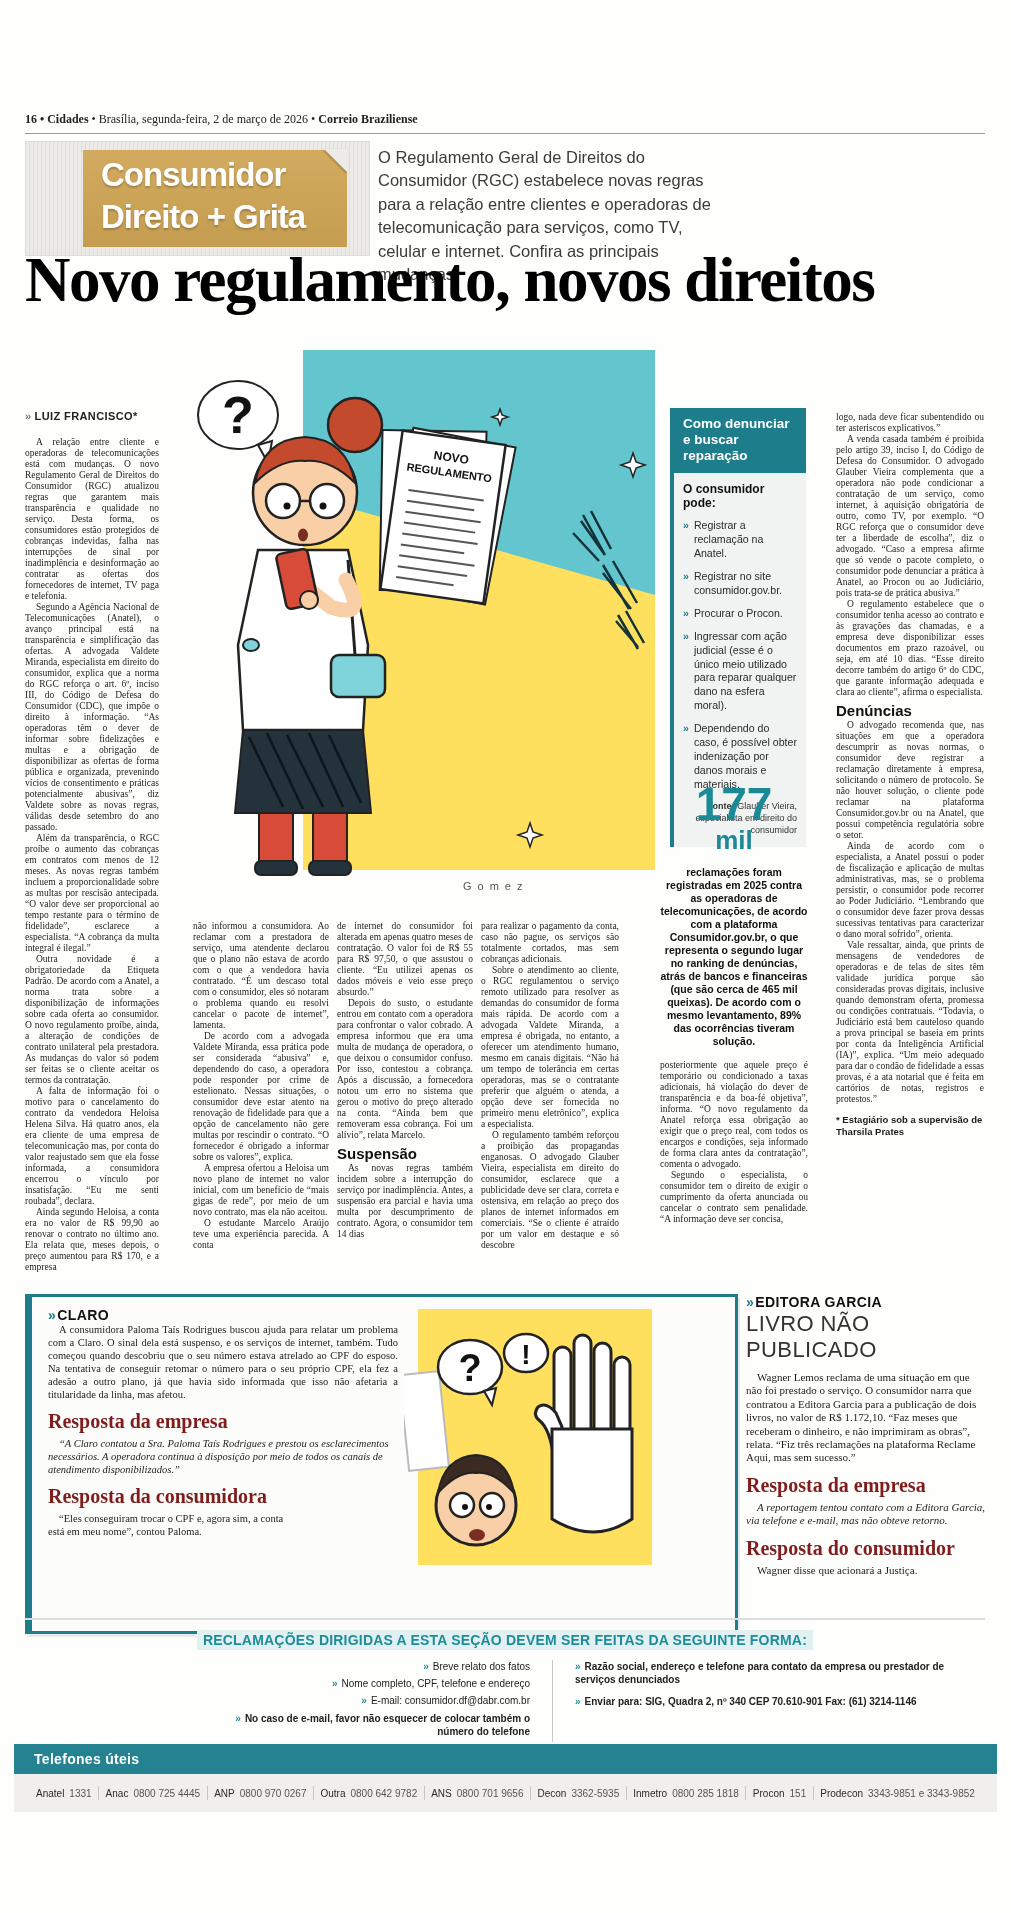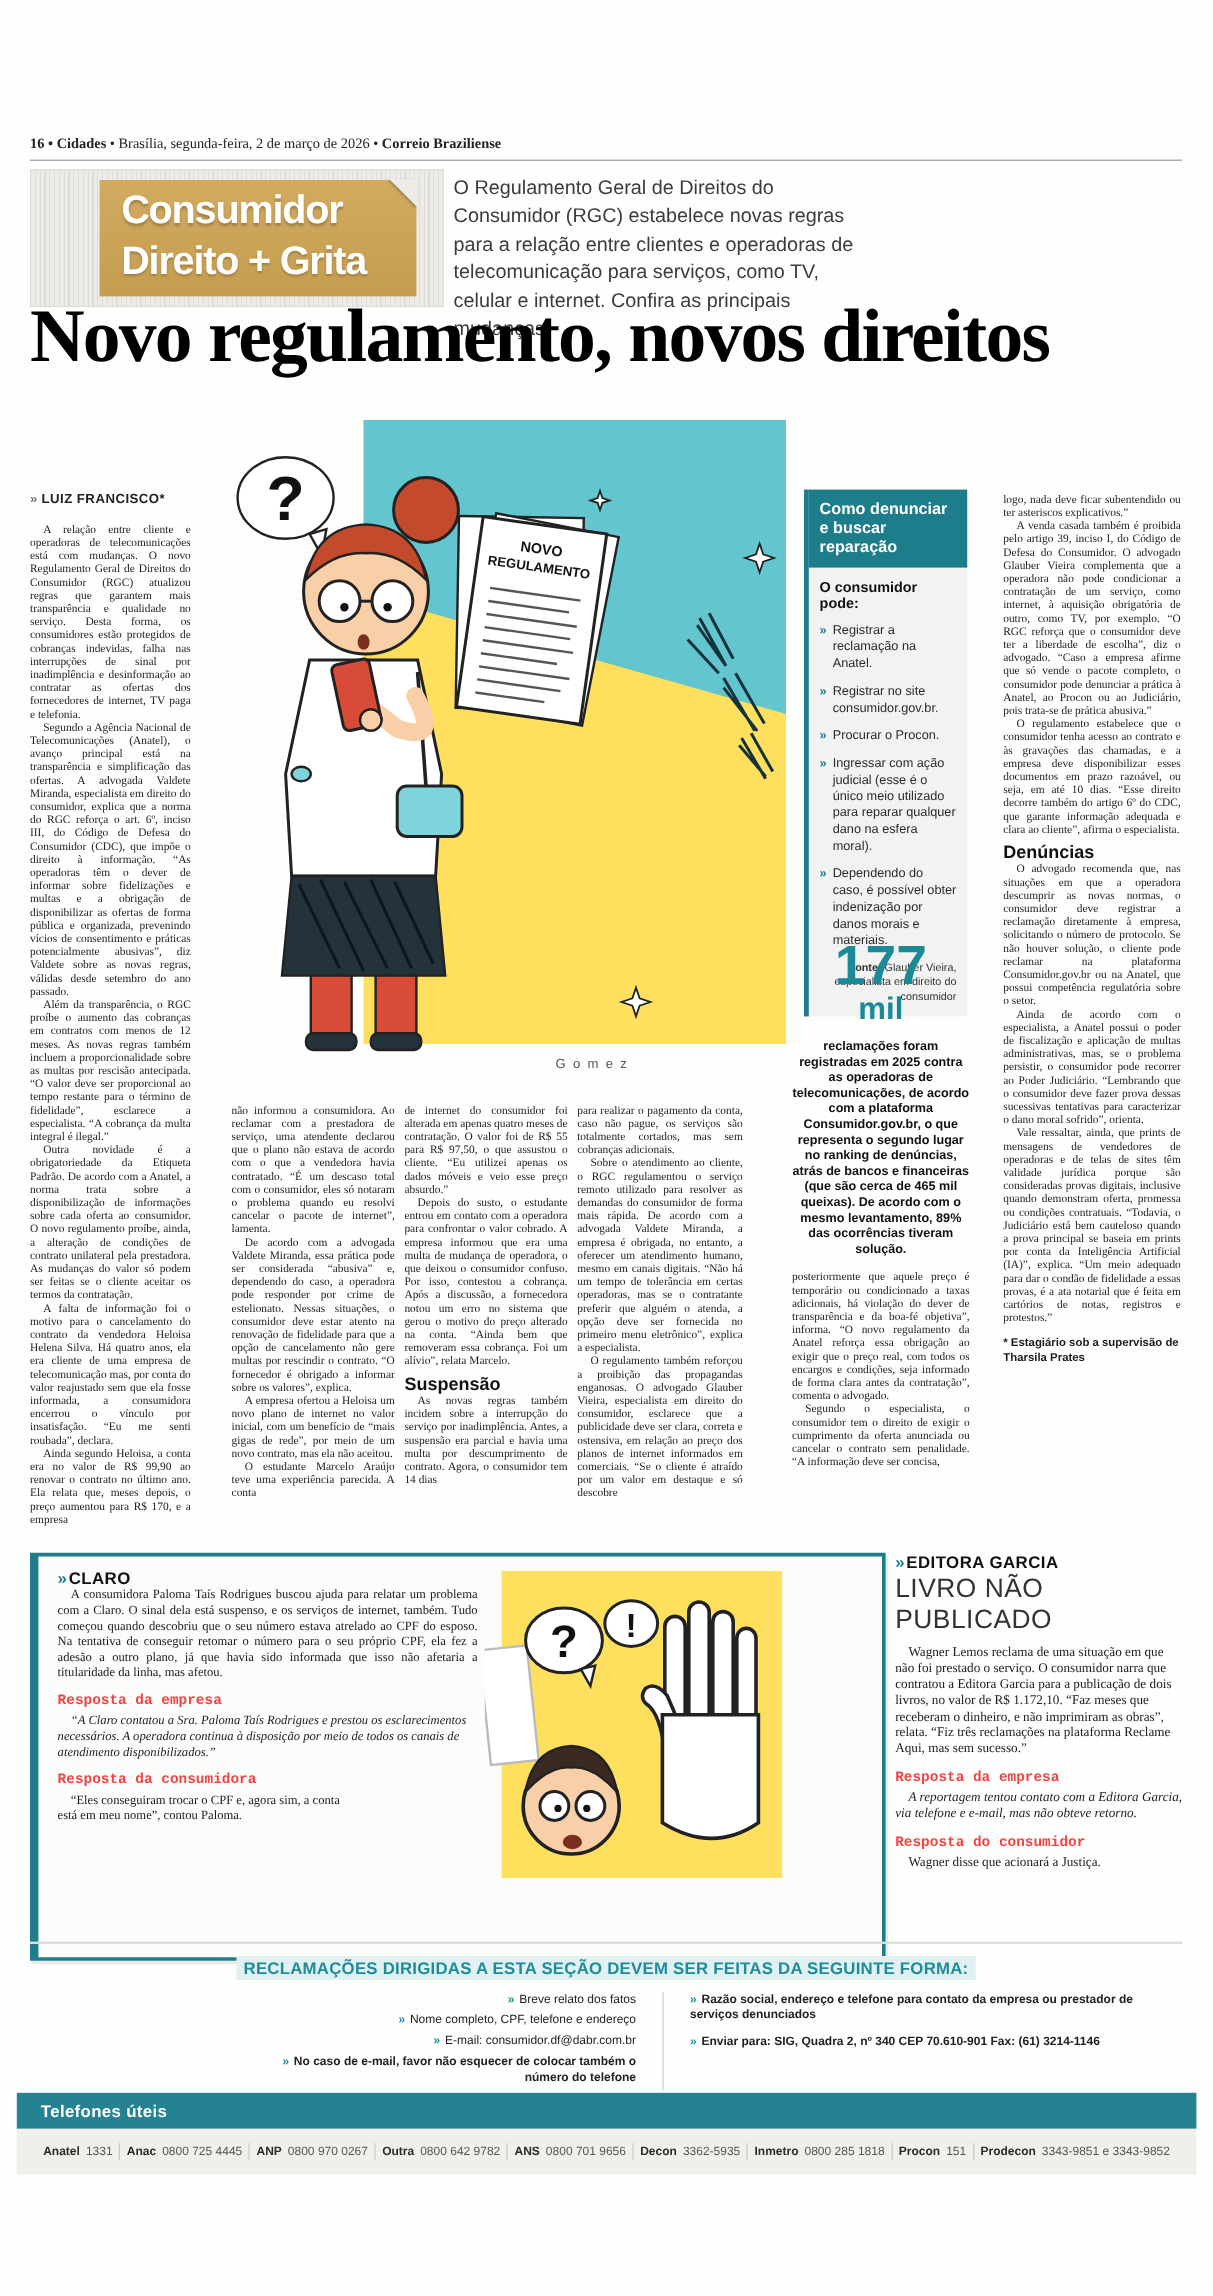--- a/index.html
+++ b/index.html
@@ -79,22 +79,22 @@
   #claro{left:25px;top:1294px;width:713px;height:340px;border:3px solid #1e7d8a;
         border-left-width:7px;background:#fcfcfb;box-sizing:border-box;box-shadow:2px 3px 0 rgba(0,0,0,.08);}
   #claro-inner{position:absolute;left:16px;top:10px;width:350px;}
   .kicker{font-family:"Liberation Sans",sans-serif;font-weight:bold;font-size:14px;
         letter-spacing:.4px;color:#111;}
   .kicker .mk{color:#1e7d8a;margin-right:1px;}
   .boxtitle{font-family:"Liberation Sans",sans-serif;font-weight:400;font-size:28px;
         letter-spacing:.4px;color:#333;margin:1px 0 8px 0;}
   .boxbody{font-size:10.5px;line-height:13px;text-align:justify;}
   .boxbody p{margin:0;text-indent:11px;}
-  .replylabel{font-family:Liberation Mono, monospace;font-weight:bold;font-size:12px;
-        color:#ef4444;margin:9px 0 4px 0;}
+  .replylabel{font-family:Liberation Serif, serif;font-weight:bold;font-size:20px;
+        color:#7f1d1d;margin:9px 0 4px 0;}
   .replytext{font-size:10.5px;line-height:13px;}
   .replytext p{margin:0;text-indent:11px;}
   .it{font-style:italic;}
 
   
   #garcia{left:746px;top:1294px;width:240px;}
   #garcia .boxtitle{font-size:22px;}
   #garcia .boxbody{text-align:left;font-size:11px;line-height:13.4px;}
   #garcia .replytext{font-size:11px;line-height:13.4px;}
 
@@ -114,21 +114,21 @@
   #complaints-right .comp-item{font-weight:bold;max-width:430px;margin-bottom:9px;}
 
   
   #phones-bar{left:14px;top:1744px;width:983px;height:30px;background:#258291;}
   #phones-title{position:absolute;left:20px;top:0;line-height:30px;color:#fff;
         font-family:"Liberation Sans",sans-serif;font-weight:bold;font-size:14px;letter-spacing:.3px;}
   #phones-strip{left:14px;top:1774px;width:983px;height:38px;background:#f0efec;
         display:flex;align-items:center;justify-content:space-between;padding:0 22px;box-sizing:border-box;
         font-family:"Liberation Sans",sans-serif;font-size:10px;}
   .ph-entry{white-space:nowrap;}
-  .ph-name{font-weight:bold;color:#2b2b2b;margin-right:5px;}
+  .ph-name{font-weight:normal;color:#2b2b2b;margin-right:5px;}
   .ph-num{color:#555;}
   .ph-div{width:1px;height:14px;background:#c6c6c3;}
 
   svg text{font-family:"Liberation Sans",sans-serif;}
 </style>
 </head>
 <body>
 
 <div id="page">
 

